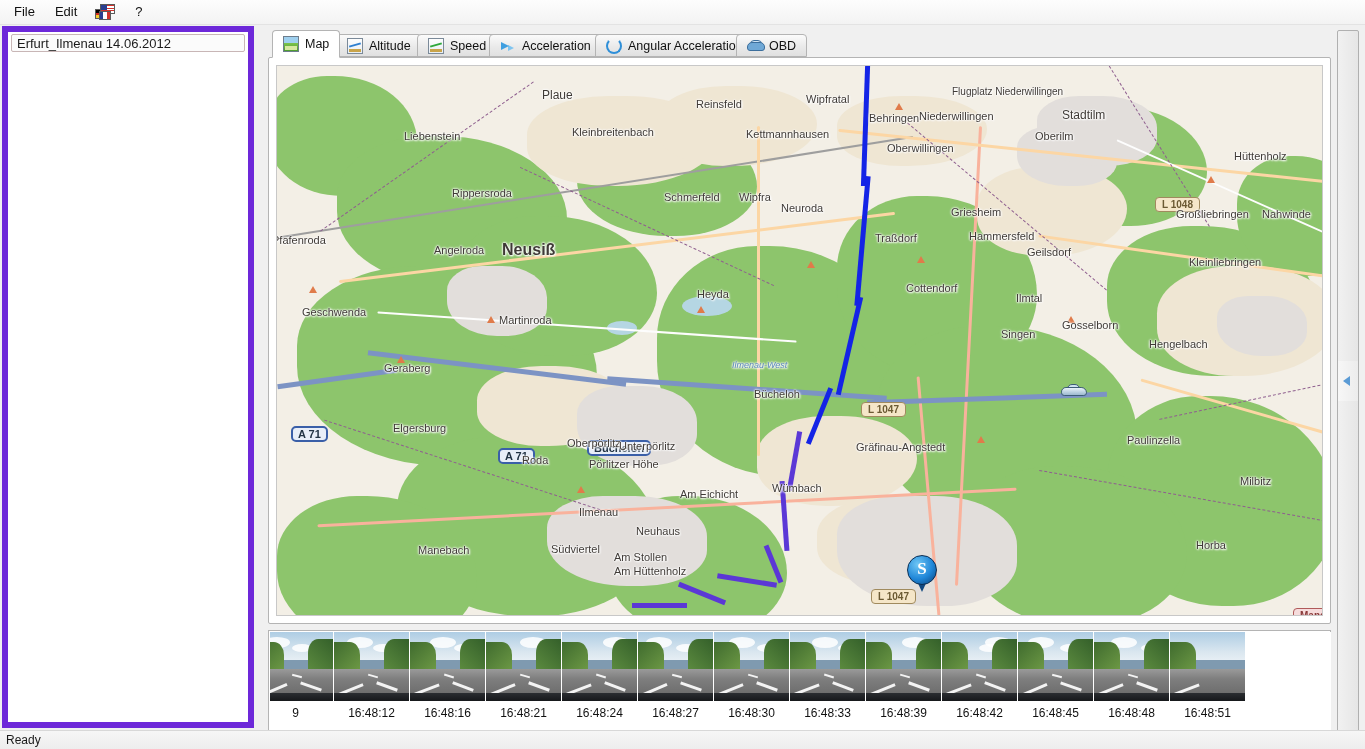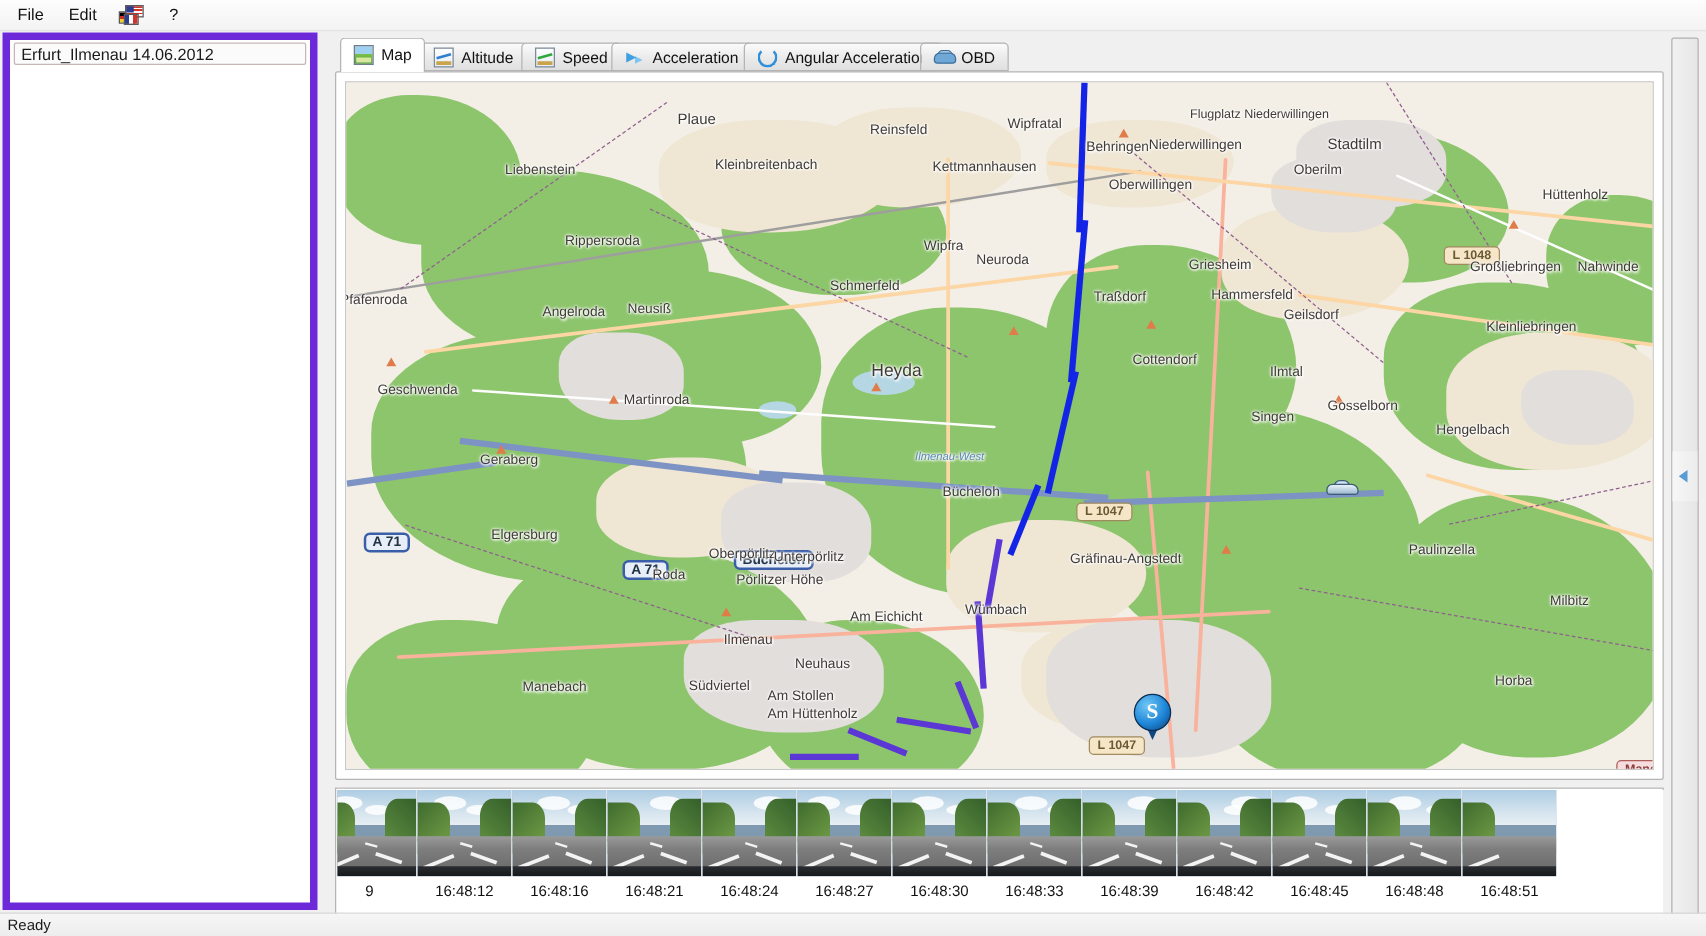--- a/index.html
+++ b/index.html
@@ -400,34 +400,34 @@
             <div class="mlabel" style="left: 529px; top: 27px; font-size: 11px;">Wipfratal</div>
             <div class="mlabel" style="left: 592px; top: 46px; font-size: 11px;">Behringen</div>
             <div class="mlabel" style="left: 642px; top: 44px; font-size: 11px;">Niederwillingen</div>
             <div class="mlabel" style="left: 785px; top: 42px; font-size: 12px;">Stadtilm</div>
             <div class="mlabel" style="left: 675px; top: 20px; font-size: 10px;">Flugplatz Niederwillingen</div>
             <div class="mlabel" style="left: 758px; top: 64px; font-size: 11px;">Oberilm</div>
             <div class="mlabel" style="left: 957px; top: 84px; font-size: 11px;">Hüttenholz</div>
             <div class="mlabel" style="left: 469px; top: 62px; font-size: 11px;">Kettmannhausen</div>
             <div class="mlabel" style="left: 610px; top: 76px; font-size: 11px;">Oberwillingen</div>
             <div class="mlabel" style="left: 175px; top: 121px; font-size: 11px;">Rippersroda</div>
-            <div class="mlabel" style="left: 387px; top: 125px; font-size: 11px; margin-top: 32px;">Schmerfeld</div>
+            <div class="mlabel" style="left: 387px; top: 125px; font-size: 11px;">Schmerfeld</div>
             <div class="mlabel" style="left: 462px; top: 125px; font-size: 11px;">Wipfra</div>
             <div class="mlabel" style="left: 504px; top: 136px; font-size: 11px;">Neuroda</div>
             <div class="mlabel" style="left: 674px; top: 140px; font-size: 11px;">Griesheim</div>
             <div class="mlabel" style="left: 899px; top: 142px; font-size: 11px;">Großliebringen</div>
             <div class="mlabel" style="left: 985px; top: 142px; font-size: 11px;">Nahwinde</div>
             <div class="mlabel" style="left: 598px; top: 166px; font-size: 11px;">Traßdorf</div>
             <div class="mlabel" style="left: 692px; top: 164px; font-size: 11px;">Hammersfeld</div>
             <div class="mlabel" style="left: 750px; top: 180px; font-size: 11px;">Geilsdorf</div>
             <div class="mlabel" style="left: 912px; top: 190px; font-size: 11px;">Kleinliebringen</div>
             <div class="mlabel" style="left: -5px; top: 168px; font-size: 11px;">Pfafenroda</div>
             <div class="mlabel" style="left: 157px; top: 178px; font-size: 11px;">Angelroda</div>
-            <div class="mlabel" style="left: 225px; top: 175px; font-size: 11px;">Neusiß</div>
-            <div class="mlabel" style="left: 372px; top: 222px; font-size: 14px; padding-left: 48px;">Heyda</div>
+            <div class="mlabel" style="left: 225px; top: 175px; font-size: 16px; font-weight: bold;">Neusiß</div>
+            <div class="mlabel" style="left: 372px; top: 222px; font-size: 11px; padding-left: 48px;">Heyda</div>
             <div class="mlabel" style="left: 629px; top: 216px; font-size: 11px;">Cottendorf</div>
             <div class="mlabel" style="left: 739px; top: 226px; font-size: 11px;">Ilmtal</div>
             <div class="mlabel" style="left: 25px; top: 240px; font-size: 11px;">Geschwenda</div>
             <div class="mlabel" style="left: 222px; top: 248px; font-size: 11px; text-align: right;">Martinroda</div>
             <div class="mlabel" style="left: 724px; top: 262px; font-size: 11px;">Singen</div>
             <div class="mlabel" style="left: 785px; top: 253px; font-size: 11px;">Gosselborn</div>
             <div class="mlabel" style="left: 872px; top: 272px; font-size: 11px; text-align: center;">Hengelbach</div>
             <div class="mlabel" style="left: 455px; top: 294px; font-size: 9px; font-style: italic; color: rgb(90, 134, 184);">Ilmenau-West</div>
             <div class="mlabel" style="left: 107px; top: 296px; font-size: 11px;">Geraberg</div>
             <div class="mlabel" style="left: 477px; top: 322px; font-size: 11px;">Bücheloh</div>

